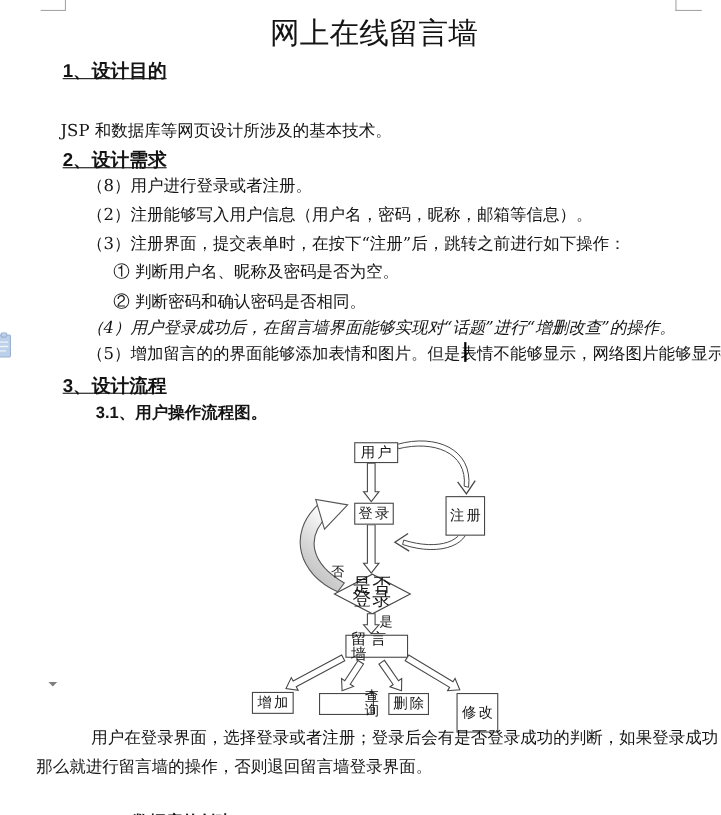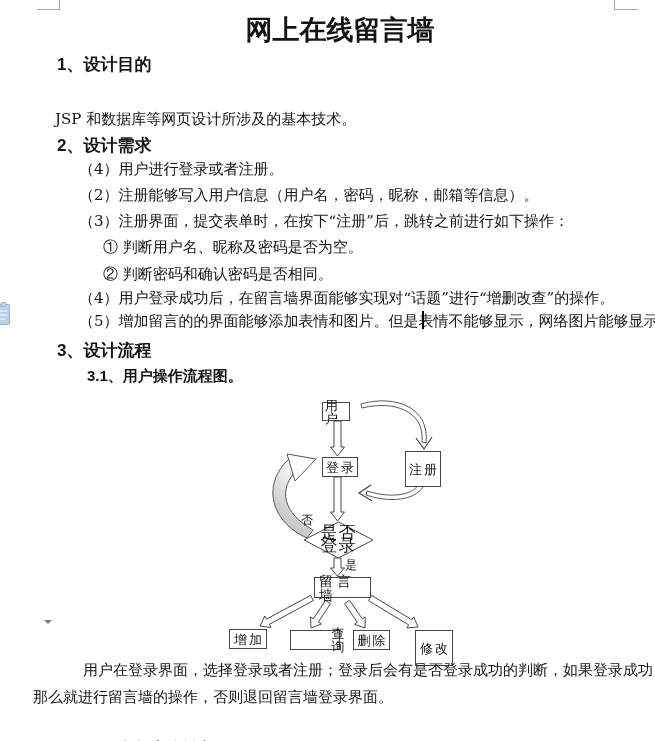--- a/index.html
+++ b/index.html
@@ -3,23 +3,23 @@
 <meta charset="utf-8">
 <style>
   html,body{margin:0;padding:0;background:#fff;}
   .page{position:relative;width:655px;height:741px;background:#ffffff;overflow:hidden;
         font-family:"DejaVu Serif","Liberation Serif",serif;color:#141414;}
   
   .mark{position:absolute;background:#a6a6a6;}
   
   .line{position:absolute;white-space:nowrap;font-size:15px;line-height:19px;}
   .doc-title{position:absolute;left:25px;top:12px;width:630px;text-align:center;
-             font-weight:bold;font-size:27px;white-space:nowrap;}
+             font-weight:normal;font-size:27px;white-space:nowrap;}
   .h-big{position:absolute;white-space:nowrap;font-family:"Liberation Sans",sans-serif;
-         font-weight:bold;font-size:17px;line-height:20px;}
+         font-weight:bold;font-size:17px;line-height:20px;text-decoration:underline;}
   .h-sub{position:absolute;white-space:nowrap;font-family:"Liberation Sans",sans-serif;
          font-weight:bold;font-size:15px;line-height:18px;}
   .sp{text-decoration-line:underline;text-decoration-style:wavy;text-decoration-color:#ff0000;
       text-decoration-thickness:1px;text-underline-offset:3px;}
   
   .flowchart{position:absolute;left:225px;top:395px;width:250px;height:262px;}
   .flowchart svg{position:absolute;left:0;top:0;}
   .fnode{position:absolute;box-sizing:border-box;border:1px solid #474747;background:#fff;
          display:flex;align-items:center;justify-content:center;font-size:13px;
          letter-spacing:2px;padding-left:2px;line-height:1;}
@@ -45,26 +45,26 @@
   <div class="mark" style="left:59px;top:0;width:1px;height:10px;"></div>
   <div class="mark" style="left:614px;top:9px;width:24px;height:1px;"></div>
   <div class="mark" style="left:614px;top:0;width:1px;height:10px;"></div>
 
   <div class="doc-title">网上在线留言墙</div>
 
   <div class="h-big" style="left:57px;top:55px;">1、设计目的</div>
   <div class="line" style="left:55px;top:110px;">JSP 和数据库等网页设计所涉及的基本技术。</div>
 
   <div class="h-big" style="left:57px;top:136px;">2、设计需求</div>
-  <div class="line" style="left:79px;top:160px;">（4）用户进行登录或者注册。</div>
+  <div class="line" style="left:79px;top:160px;">（8）用户进行登录或者注册。</div>
   <div class="line" style="left:79px;top:186px;">（2）注册能够写入用户信息（用户名，密码，昵称，邮箱等信息）。</div>
   <div class="line" style="left:79px;top:212px;">（3）注册界面，提交表单时，在按下“注册”后，跳转之前进行如下操作：</div>
   <div class="line" style="left:103px;top:238px;">① 判断用户名、昵称及密码是否为空。</div>
   <div class="line" style="left:103px;top:265px;">② 判断密码和确认密码是否相同。</div>
-  <div class="line" style="left:79px;top:289px;">（4）用户登录成功后，在留言墙界面能够实现对“话题”进行“增删改查”的操作。</div>
+  <div class="line" style="left:79px;top:289px;font-style:italic;">（4）用户登录成功后，在留言墙界面能够实现对“话题”进行“增删改查”的操作。</div>
   <div class="line" style="left:79px;top:312px;">（5）增加留言的的界面能够添加表情和图片。但是表情不能够显示，网络图片能够显示。</div>
 
   <div class="caret" style="left:422px;top:311px;"></div>
 
   <div class="paste-btn">
     <svg width="18" height="26" viewBox="0 0 18 26">
       <rect x="0.5" y="2.5" width="12" height="20" rx="1" fill="#bdd0ea" stroke="#9ab0d0"></rect>
       <rect x="4" y="0.5" width="5" height="4" rx="1" fill="#bdd0ea" stroke="#9ab0d0"></rect>
       <line x1="2.5" y1="9" x2="10.5" y2="9" stroke="#eef3fa" stroke-width="1.2"></line>
       <line x1="2.5" y1="13" x2="10.5" y2="13" stroke="#eef3fa" stroke-width="1.2"></line>
@@ -98,21 +98,21 @@
       <polygon points="91,64 62,59 70,86" fill="#ffffff" stroke="#555555" stroke-width="1"></polygon>
     <polygon points="109.0,26.0 109.0,52.0 105.5,52.0 112.5,61.0 119.5,52.0 116.0,52.0 116.0,26.0" class="block-arrow"></polygon>
         <polygon points="109.0,82.0 109.0,117.0 105.5,117.0 112.5,126.0 119.5,117.0 116.0,117.0 116.0,82.0" class="block-arrow"></polygon>
         <polygon points="109.0,163.0 109.0,173.0 105.5,173.0 112.5,181.0 119.5,173.0 116.0,173.0 116.0,163.0" class="block-arrow"></polygon>
         <polygon points="85.6,200.4 41.5,224.1 39.8,221.0 35.0,231.0 46.0,232.5 44.3,229.4 88.4,205.6" class="block-arrow"></polygon>
         <polygon points="100.5,205.4 88.4,223.8 85.5,221.9 86.0,233.0 96.4,229.0 93.4,227.1 105.5,208.6" class="block-arrow"></polygon>
         <polygon points="119.5,208.7 132.4,227.3 129.5,229.3 140.0,233.0 140.2,221.9 137.3,223.9 124.5,205.3" class="block-arrow"></polygon>
         <polygon points="143.4,205.6 183.7,229.9 181.9,232.9 193.0,232.0 188.7,221.8 186.8,224.8 146.6,200.4" class="block-arrow"></polygon>
       </svg>
 
-    <div class="fnode" style="left:97px;top:7px;width:28px;height:19px;">用户</div>
+    <div class="fnode" style="left:97px;top:7px;width:40px;height:19px;">用户</div>
     <div class="fnode" style="left:97px;top:62px;width:36px;height:20px;">登录</div>
     <div class="fnode" style="left:180px;top:56px;width:36px;height:36px;">注册</div>
     <div class="fdecision" style="left:88px;top:131px;width:51px;">
       <div>是否</div>
       <div>登录</div>
     </div>
     <div class="fnode" style="left:89px;top:182px;width:57px;height:21px;font-size:14px;letter-spacing:4px;padding-left:4px;">留言墙</div>
     <div class="fnode" style="left:4px;top:234px;width:38px;height:20px;">增加</div>
     <div class="fnode" style="left:65px;top:235px;width:38px;height:20px;padding-left:48px;">查询</div>
     <div class="fnode" style="left:128px;top:235px;width:37px;height:20px;">删除</div>

